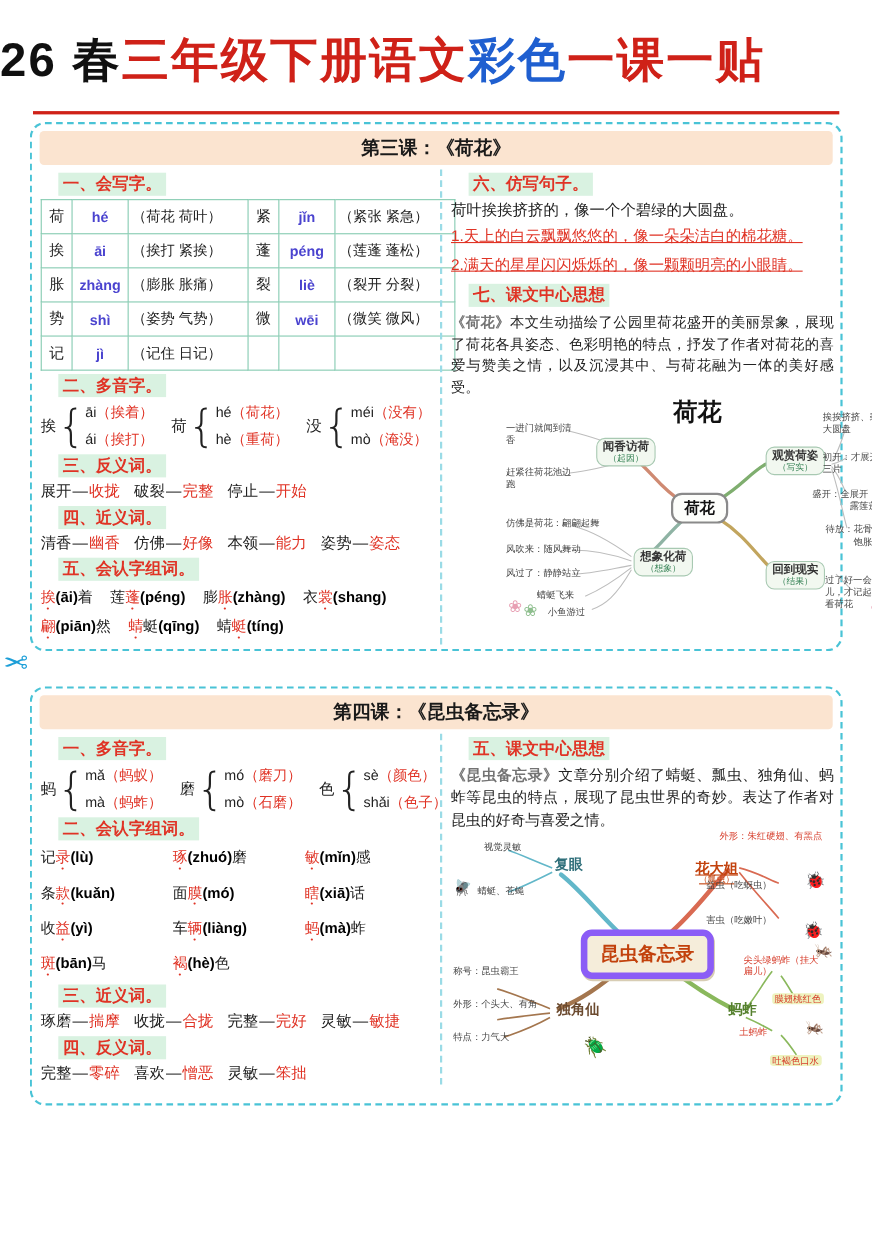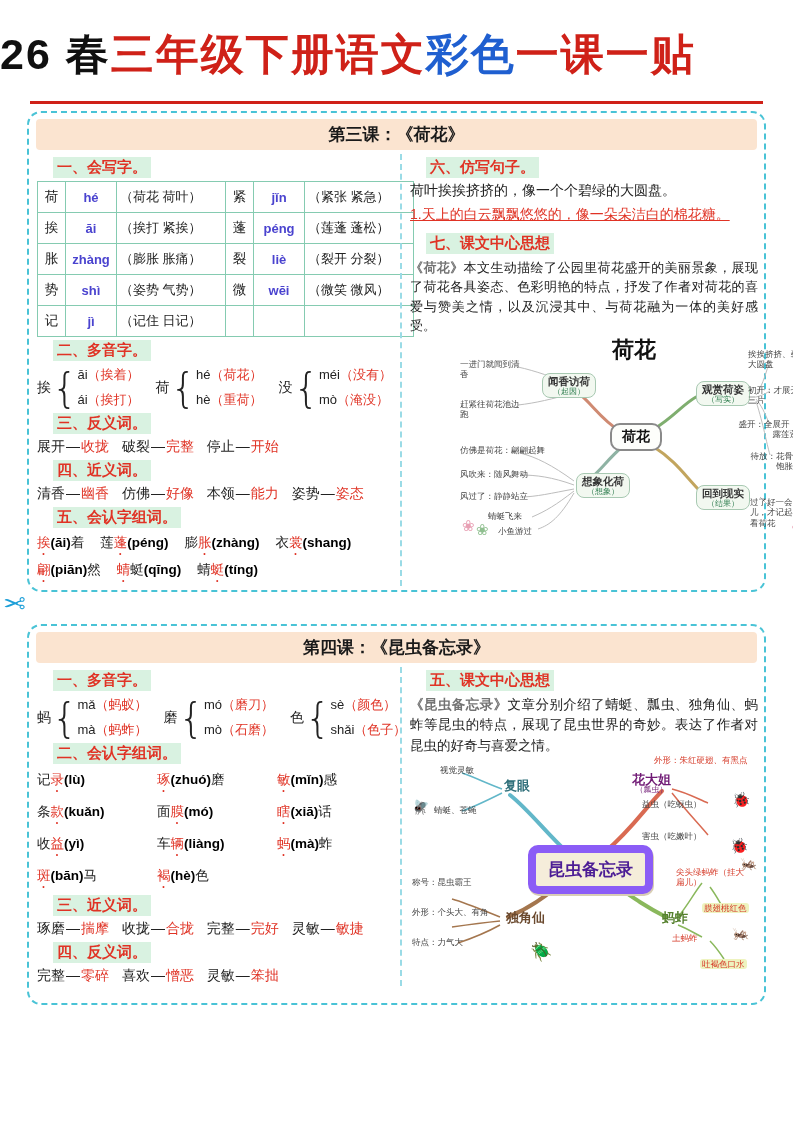--- a/index.html
+++ b/index.html
@@ -73,22 +73,22 @@
   .mcenter{position:absolute;background:#fdfefb;border:2px solid #8a8a8a;border-radius:10px;
     padding:3px 10px;font-weight:bold;font-size:14px;color:#111;z-index:2;}
   .mnode{position:absolute;background:#f2f8f0;border:1px solid #a8c9b2;border-radius:8px;
     padding:1px 5px;text-align:center;font-size:10.5px;font-weight:bold;color:#333;line-height:1.15;z-index:2;}
   .mnode .sub{display:block;font-size:8px;font-weight:normal;color:#2e7d4f;}
   .mleaf{position:absolute;font-size:8.5px;color:#444;line-height:1.25;z-index:2;}
   .mred{color:#d63c2a;}
   .hl{background:#eef3bf;border-radius:3px;padding:0 2px;}
   .blabel{position:absolute;font-weight:bold;font-size:13px;z-index:2;line-height:1.05;text-align:center;}
   .blabel .sub{display:block;font-size:8px;font-weight:normal;}
-  .mcenter2{position:absolute;background:#f5edda;border:8px solid #8b5cf6;border-radius:10px;
-    padding:5px 12px;font-weight:bold;font-size:17px;color:#4c1d95;z-index:2;box-shadow:1px 2px 0 #d8cdb4;}
+  .mcenter2{position:absolute;background:#f5edda;border:6px solid #8b5cf6;border-radius:10px;
+    padding:5px 12px;font-weight:bold;font-size:17px;color:#c2410c;z-index:2;box-shadow:1px 2px 0 #d8cdb4;}
   .micon{position:absolute;z-index:2;}
   .flower{color:#e8a0b4;font-size:15px;}
   .flower.g{color:#8fbf8f;}
 
   
   #scissors{position:absolute;left:3px;top:588px;font-size:27px;color:#1d9fd8;
     transform:scaleX(-1);z-index:3;}
 </style>
 </head>
 <body>
@@ -202,20 +202,21 @@
         <span><span class="seg-r">翩</span><span class="seg-b">(piān)</span><span class="seg-k">然</span></span>
         <span><span class="seg-r">蜻</span><span class="seg-k">蜓</span><span class="seg-b">(qīng)</span></span>
         <span><span class="seg-k">蜻</span><span class="seg-r">蜓</span><span class="seg-b">(tíng)</span></span>
       </div>
     </div>
 
     <div class="colR">
       <div class="mint">六、仿写句子。</div>
       <div class="mimic-ex">荷叶挨挨挤挤的，像一个个碧绿的大圆盘。</div>
       <div class="mimic">1.天上的白云飘飘悠悠的，像一朵朵洁白的棉花糖。</div>
+      <div class="mimic">2.满天的星星闪闪烁烁的，像一颗颗明亮的小眼睛。</div>
 
       <div class="mint">七、课文中心思想</div>
       <div class="theme">
         <span class="t">《荷花》</span><span>本文生动描绘了公园里荷花盛开的美丽景象，展现了荷花各具姿态、色彩明艳的特点，抒发了作者对荷花的喜爱与赞美之情，以及沉浸其中、与荷花融为一体的美好感受。</span>
       </div>
 
       
       <div class="map" id="map1">
         <svg width="352" height="198" viewBox="0 0 352 198">
           <path d="M162,92 C142,80 134,64 118,52" stroke="#cf8a72" stroke-width="3" fill="none" stroke-linecap="round"></path>
@@ -368,21 +369,21 @@
           <path d="M268,166 C278,170 284,174 292,178" stroke="#8ab85c" stroke-width="1.5" fill="none"></path>
           <path d="M300,182 C306,188 310,194 314,200" stroke="#8ab85c" stroke-width="1.5" fill="none"></path>
         </svg>
         <div class="mcenter2" style="left:118px;top:86px;">昆虫备忘录</div>
 
         <div class="blabel" style="left:94px;top:20px;color:#2f6f7a;">复眼</div>
         <div class="mleaf" style="left:30px;top:6px;">视觉灵敏</div>
         <div class="mleaf" style="left:24px;top:46px;">蜻蜓、苍蝇</div>
         <span class="micon" style="left:2px;top:40px;font-size:14px;">🪰</span>
 
-        <div class="blabel" style="left:222px;top:14px;color:#701a75;">
+        <div class="blabel" style="left:222px;top:24px;color:#c2410c;text-decoration:underline;">
           <span>花大姐</span>
           <span class="sub">（瓢虫）</span>
         </div>
         <div class="mleaf mred" style="left:244px;top:-4px;width:106px;">外形：朱红硬翅、有黑点</div>
         <div class="mleaf" style="left:232px;top:40px;">益虫（吃蚜虫）</div>
         <span class="micon" style="left:322px;top:32px;font-size:15px;">🐞</span>
         <div class="mleaf" style="left:232px;top:72px;">害虫（吃嫩叶）</div>
         <span class="micon" style="left:320px;top:78px;font-size:15px;">🐞</span>
 
         <div class="blabel" style="left:96px;top:152px;color:#6b4a2f;">独角仙</div>

